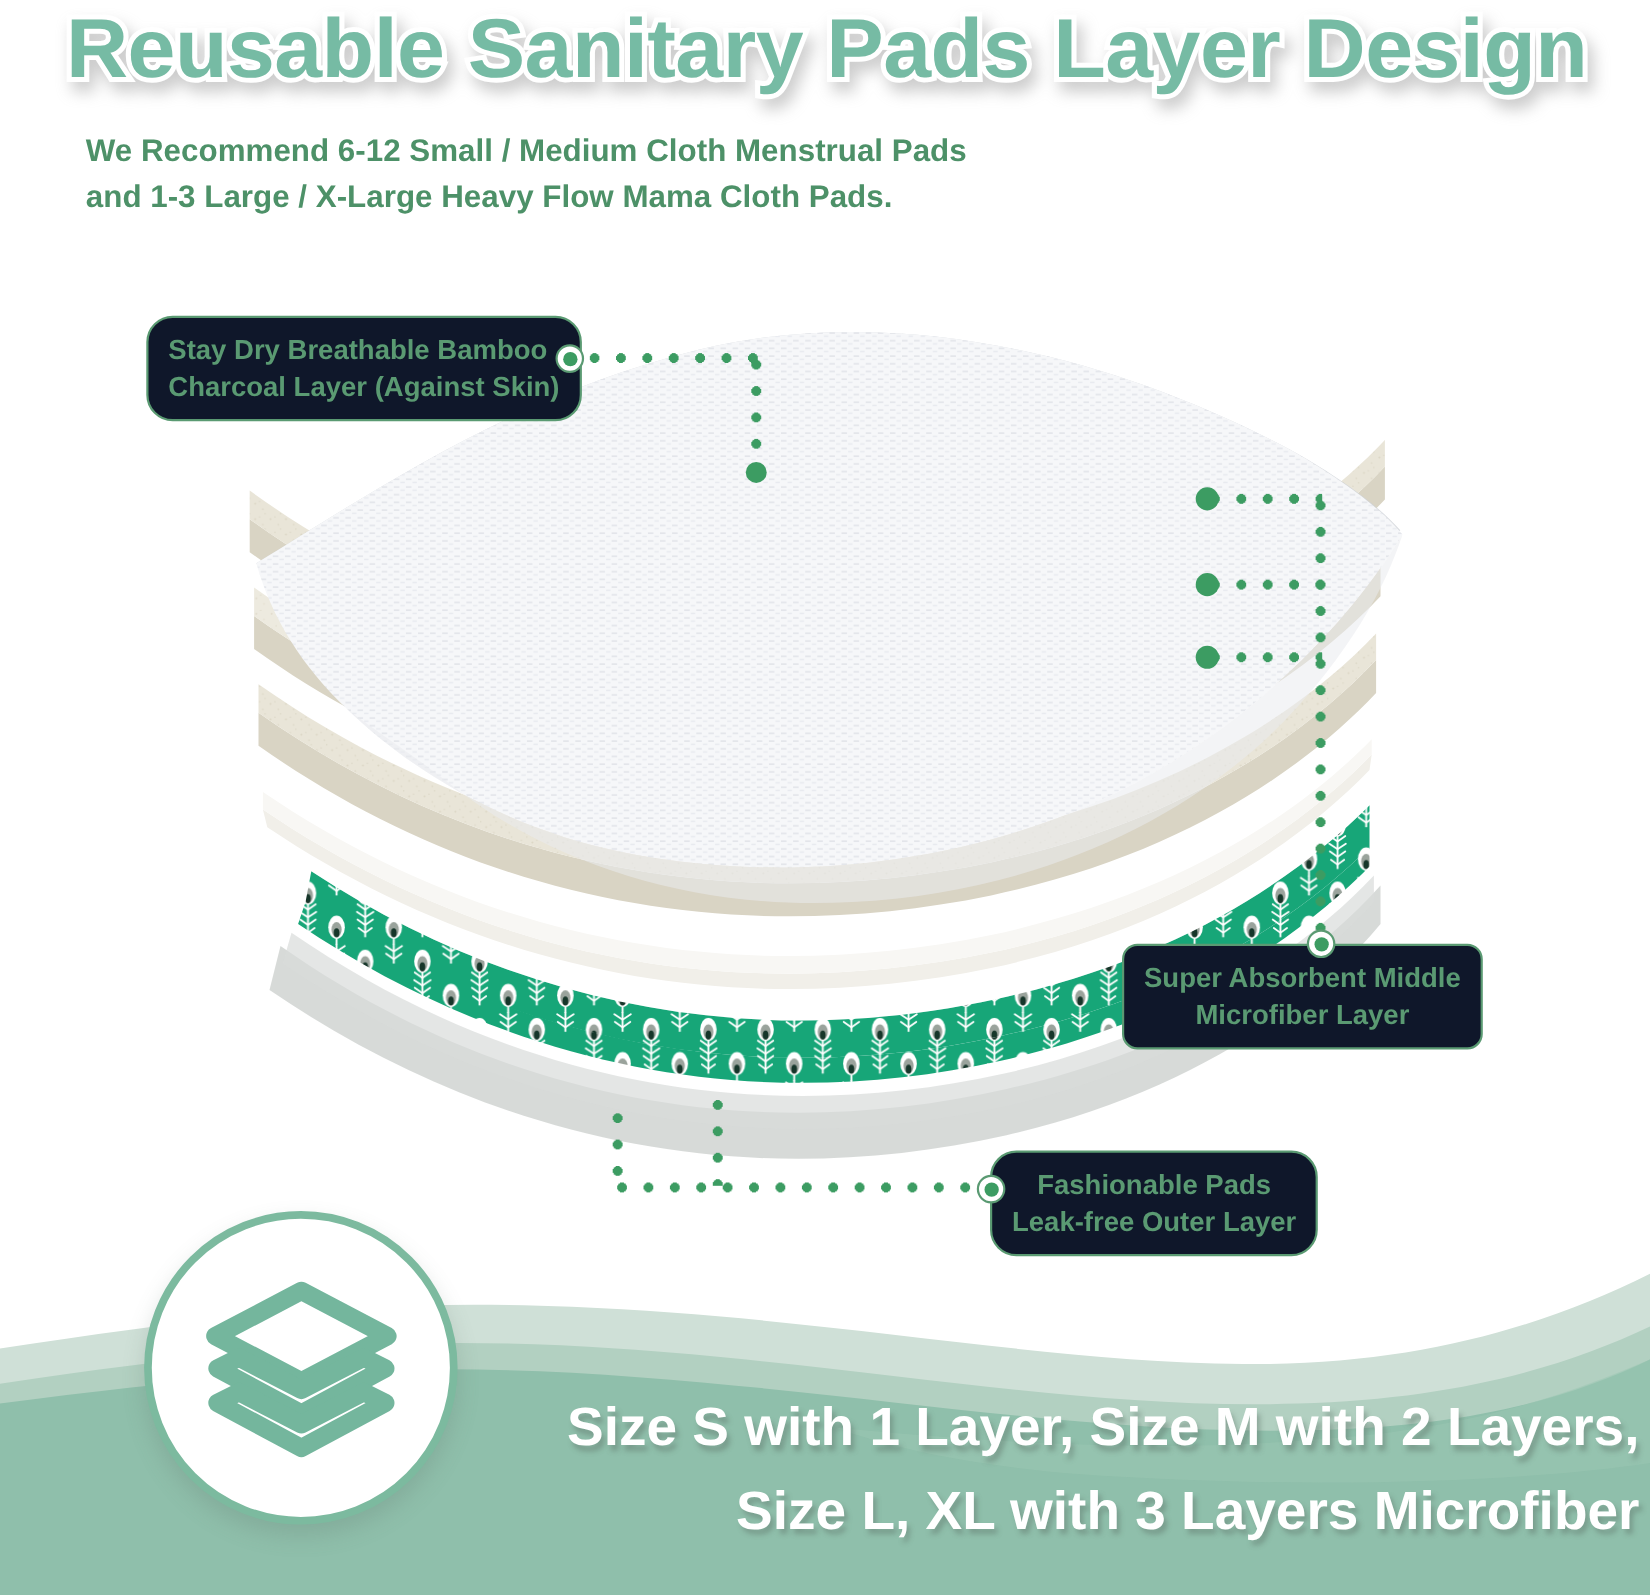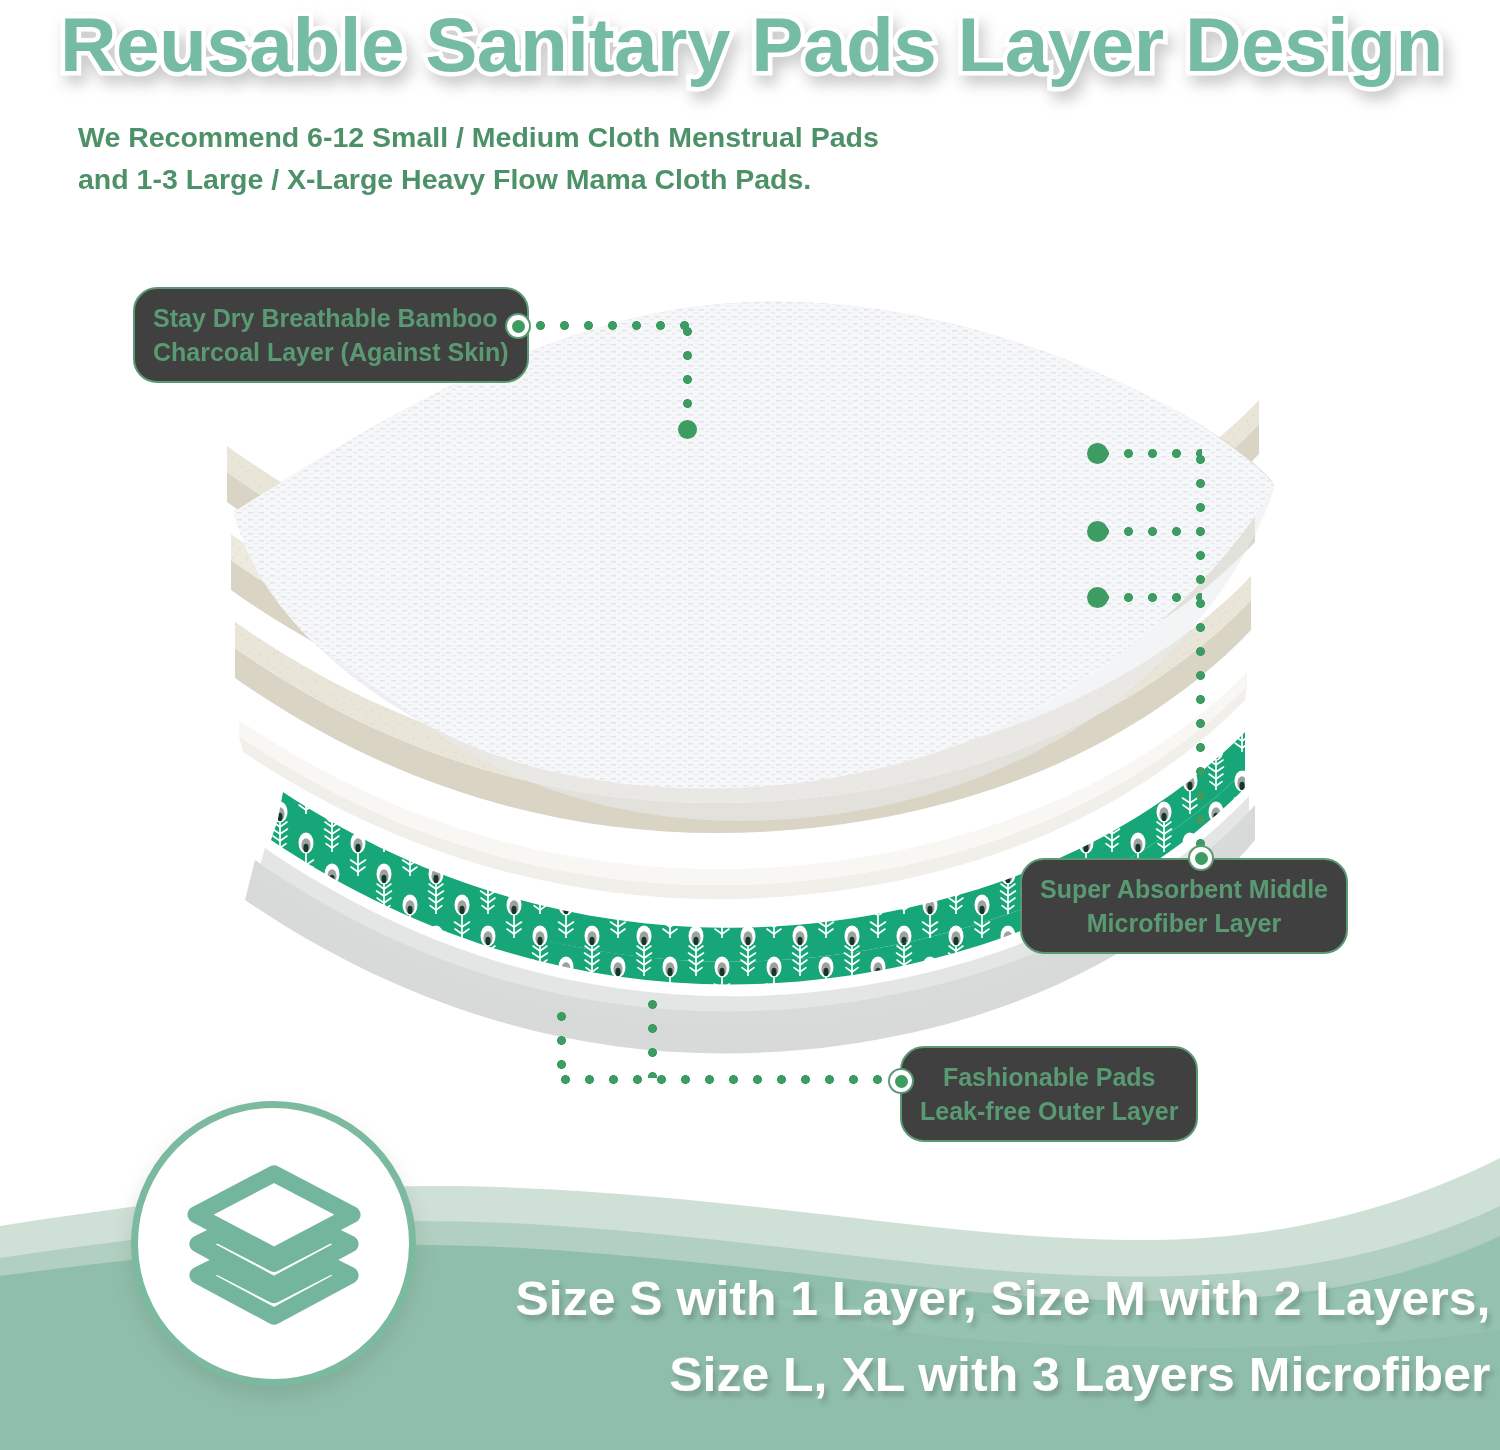--- a/index.html
+++ b/index.html
@@ -37,31 +37,31 @@
     color:#4d9168;
     line-height:42px;
     white-space:nowrap;
   }
 
   
   .callout {
     position:absolute;
     border:2.4px solid #5a9a72;
     border-radius:24px;
-    background:#404040;
+    background:#0f172a;
     color:#5a9a72;
     font-size:25px;
     font-weight:bold;
     line-height:34px;
     padding:12px 18px;
     z-index:40;
     white-space:nowrap;
   }
   #callout-top   { left:133px;  top:287px;  }
-  #callout-mid   { left:1020px; top:858px; text-align:center; }
+  #callout-mid   { left:1020px; top:858px; text-align:center;border-radius:14px; }
   #callout-bot   { left:900px;  top:1046px; text-align:center; }
 
   
   .anchor {
     position:absolute; width:26px; height:26px; border-radius:50%;
     border:2.4px solid #5a9a72; background:#fff;
     z-index:45; display:flex; align-items:center; justify-content:center;
   }
   .anchor::after { content:""; width:13px; height:13px; border-radius:50%; background:#3c9c62; }
 

